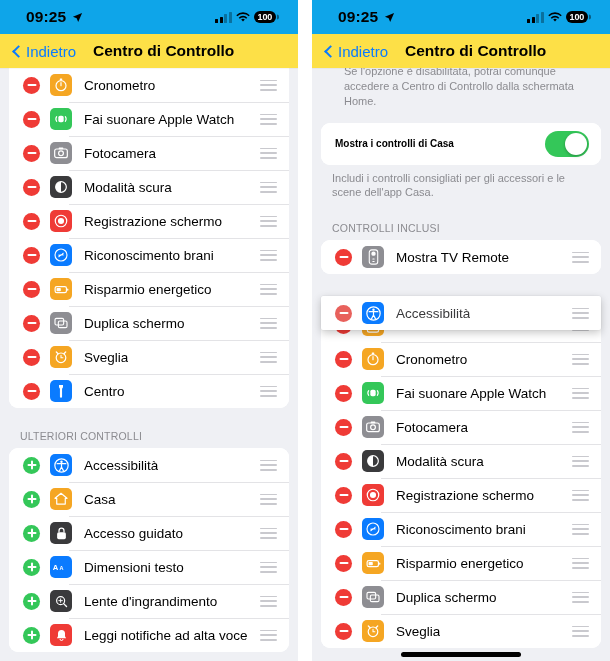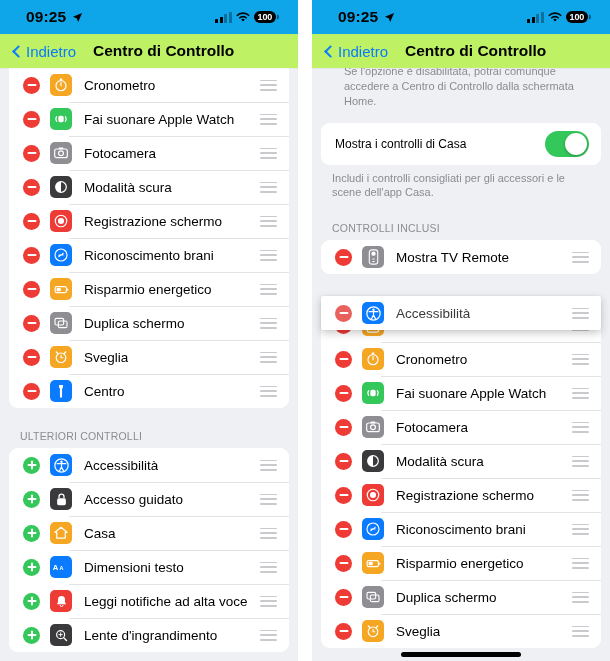--- a/index.html
+++ b/index.html
@@ -43,21 +43,21 @@
   }
   .batt:after {
     content:""; position:absolute; right:-3px; top:50%;
     transform:translateY(-50%); width:2px; height:5px;
     background:#000; border-radius:0 2px 2px 0; opacity:.45;
   }
 
   
   .navbar {
     height:34px; display:flex; align-items:center;
-    padding:0 14px; background:#bef264;
+    padding:0 14px; background:#fde047;
     position:relative; z-index:30;
     box-shadow:0 .5px 0 rgba(0,0,0,.07);
   }
   .back { display:flex; align-items:center; gap:2px; cursor:pointer; }
   .chev {
     width:9px; height:9px; border-left:2.2px solid #0a7bff;
     border-bottom:2.2px solid #0a7bff; transform:rotate(45deg);
     margin-right:1px;
   }
   .back-label { color:#0a7bff; font-size:15px; }
@@ -117,21 +117,21 @@
   }
   .handle {
     margin-left:auto; width:17px; height:11px; flex:0 0 17px;
     display:flex; flex-direction:column; justify-content:space-between;
     cursor:grab;
   }
   .handle i { display:block; height:1.6px; background:#c9c9ce; border-radius:1px; }
 
   
   .toggle-row { height:42px; }
-  .toggle-label { font-size:12px; color:#000; font-weight:400; }
+  .toggle-label { font-size:10px; color:#000; font-weight:700; }
   .switch {
     margin-left:auto; width:44px; height:26px; border-radius:13px;
     background:#34c759; position:relative; cursor:pointer;
   }
   .switch .knob {
     position:absolute; right:2px; top:2px; width:22px; height:22px;
     border-radius:50%; background:#fff;
     box-shadow:0 1px 3px rgba(0,0,0,.3);
   }
   .footnote {
@@ -375,87 +375,87 @@
             </span>
       <span class="row-label">Accessibilità</span>
       <span class="handle">
               <i></i>
               <i></i>
               <i></i>
             </span>
     </div>
     <div class="row">
       <span class="badge plus"></span>
+      <span class="app-icon" style="background:#f5a623">
+              <svg width="16" height="16" viewBox="0 0 24 24">
+                <path d="M12 3.4 21 11h-2.6v8.6H5.6V11H3Z" fill="none" stroke="#fff" stroke-width="1.8" stroke-linejoin="round"></path>
+              </svg>
+            </span>
+      <span class="row-label">Casa</span>
+      <span class="handle">
+              <i></i>
+              <i></i>
+              <i></i>
+            </span>
+    </div>
+    <div class="row">
+      <span class="badge plus"></span>
       <span class="app-icon" style="background:#3a3a3c">
               <svg width="15" height="15" viewBox="0 0 24 24">
                 <rect x="5" y="10" width="14" height="11" rx="2.6" fill="#fff"></rect>
                 <path d="M8 10V7.4a4 4 0 0 1 8 0V10" stroke="#fff" stroke-width="2" fill="none"></path>
               </svg>
             </span>
       <span class="row-label">Accesso guidato</span>
-      <span class="handle">
-              <i></i>
-              <i></i>
-              <i></i>
-            </span>
-    </div>
-    <div class="row">
-      <span class="badge plus"></span>
-      <span class="app-icon" style="background:#f5a623">
-              <svg width="16" height="16" viewBox="0 0 24 24">
-                <path d="M12 3.4 21 11h-2.6v8.6H5.6V11H3Z" fill="none" stroke="#fff" stroke-width="1.8" stroke-linejoin="round"></path>
-              </svg>
-            </span>
-      <span class="row-label">Casa</span>
       <span class="handle">
               <i></i>
               <i></i>
               <i></i>
             </span>
     </div>
     <div class="row">
       <span class="badge plus"></span>
       <span class="app-icon" style="background:#0a7bff">
               <svg width="18" height="14" viewBox="0 0 26 16">
                 <text x="1" y="13" font-family="Liberation Sans, sans-serif" font-size="11" font-weight="bold" fill="#fff">A</text>
                 <text x="11" y="13" font-family="Liberation Sans, sans-serif" font-size="8" font-weight="bold" fill="#fff">A</text>
               </svg>
             </span>
       <span class="row-label">Dimensioni testo</span>
-      <span class="handle">
-              <i></i>
-              <i></i>
-              <i></i>
-            </span>
-    </div>
-    <div class="row">
-      <span class="badge plus"></span>
-      <span class="app-icon" style="background:#ef3b36">
-              <svg width="15" height="15" viewBox="0 0 24 24">
-                <path d="M12 3.2a5.6 5.6 0 0 1 5.6 5.6v4.4l1.8 3H4.6l1.8-3V8.8A5.6 5.6 0 0 1 12 3.2Z" fill="#fff"></path>
-                <path d="M9.6 17.6a2.4 2.4 0 0 0 4.8 0" stroke="#fff" stroke-width="1.6" fill="none"></path>
-              </svg>
-            </span>
-      <span class="row-label">Leggi notifiche ad alta voce</span>
       <span class="handle">
               <i></i>
               <i></i>
               <i></i>
             </span>
     </div>
     <div class="row">
       <span class="badge plus"></span>
       <span class="app-icon" style="background:#3a3a3c">
               <svg width="15" height="15" viewBox="0 0 24 24">
                 <circle cx="10.6" cy="10.6" r="6.4" fill="none" stroke="#fff" stroke-width="1.9"></circle>
                 <path d="M15.4 15.4 20 20" stroke="#fff" stroke-width="2.2" stroke-linecap="round"></path>
                 <path d="M10.6 7.8v5.6M7.8 10.6h5.6" stroke="#fff" stroke-width="1.5" stroke-linecap="round"></path>
               </svg>
             </span>
       <span class="row-label">Lente d'ingrandimento</span>
+      <span class="handle">
+              <i></i>
+              <i></i>
+              <i></i>
+            </span>
+    </div>
+    <div class="row">
+      <span class="badge plus"></span>
+      <span class="app-icon" style="background:#ef3b36">
+              <svg width="15" height="15" viewBox="0 0 24 24">
+                <path d="M12 3.2a5.6 5.6 0 0 1 5.6 5.6v4.4l1.8 3H4.6l1.8-3V8.8A5.6 5.6 0 0 1 12 3.2Z" fill="#fff"></path>
+                <path d="M9.6 17.6a2.4 2.4 0 0 0 4.8 0" stroke="#fff" stroke-width="1.6" fill="none"></path>
+              </svg>
+            </span>
+      <span class="row-label">Leggi notifiche ad alta voce</span>
       <span class="handle">
               <i></i>
               <i></i>
               <i></i>
             </span>
     </div>
         </div>
     </div>
   </div>
 

